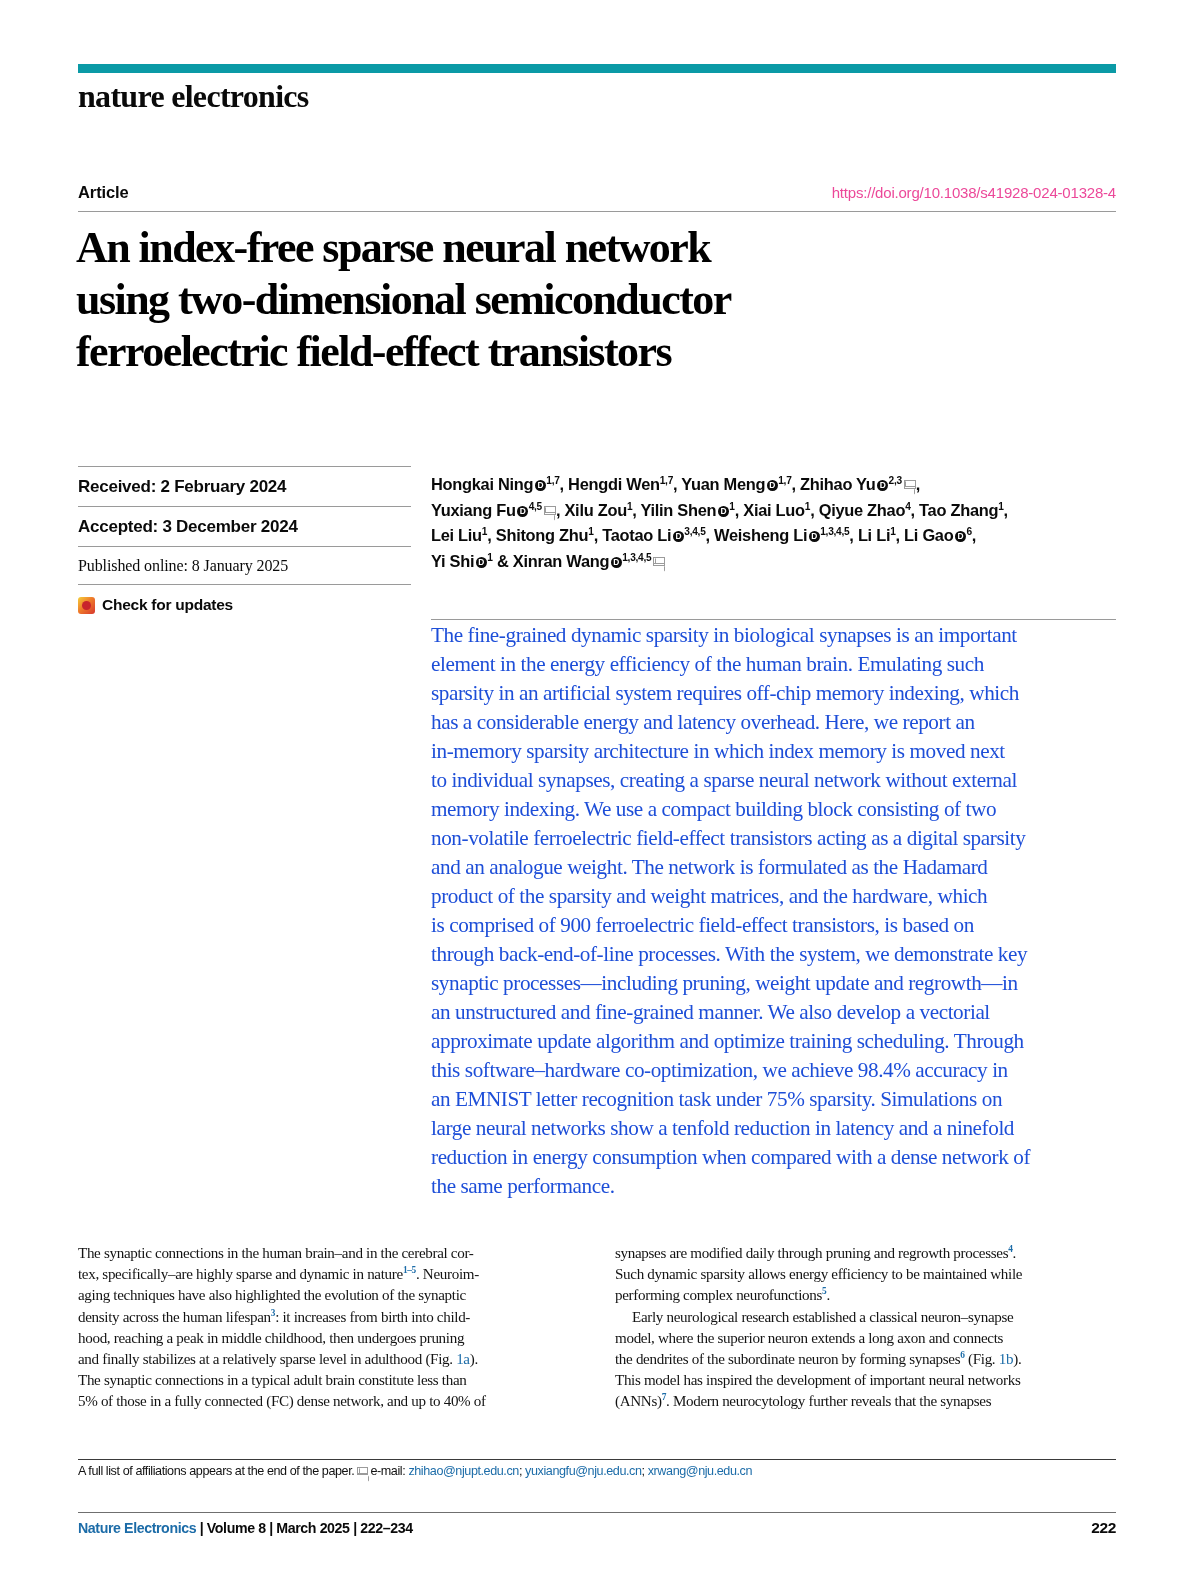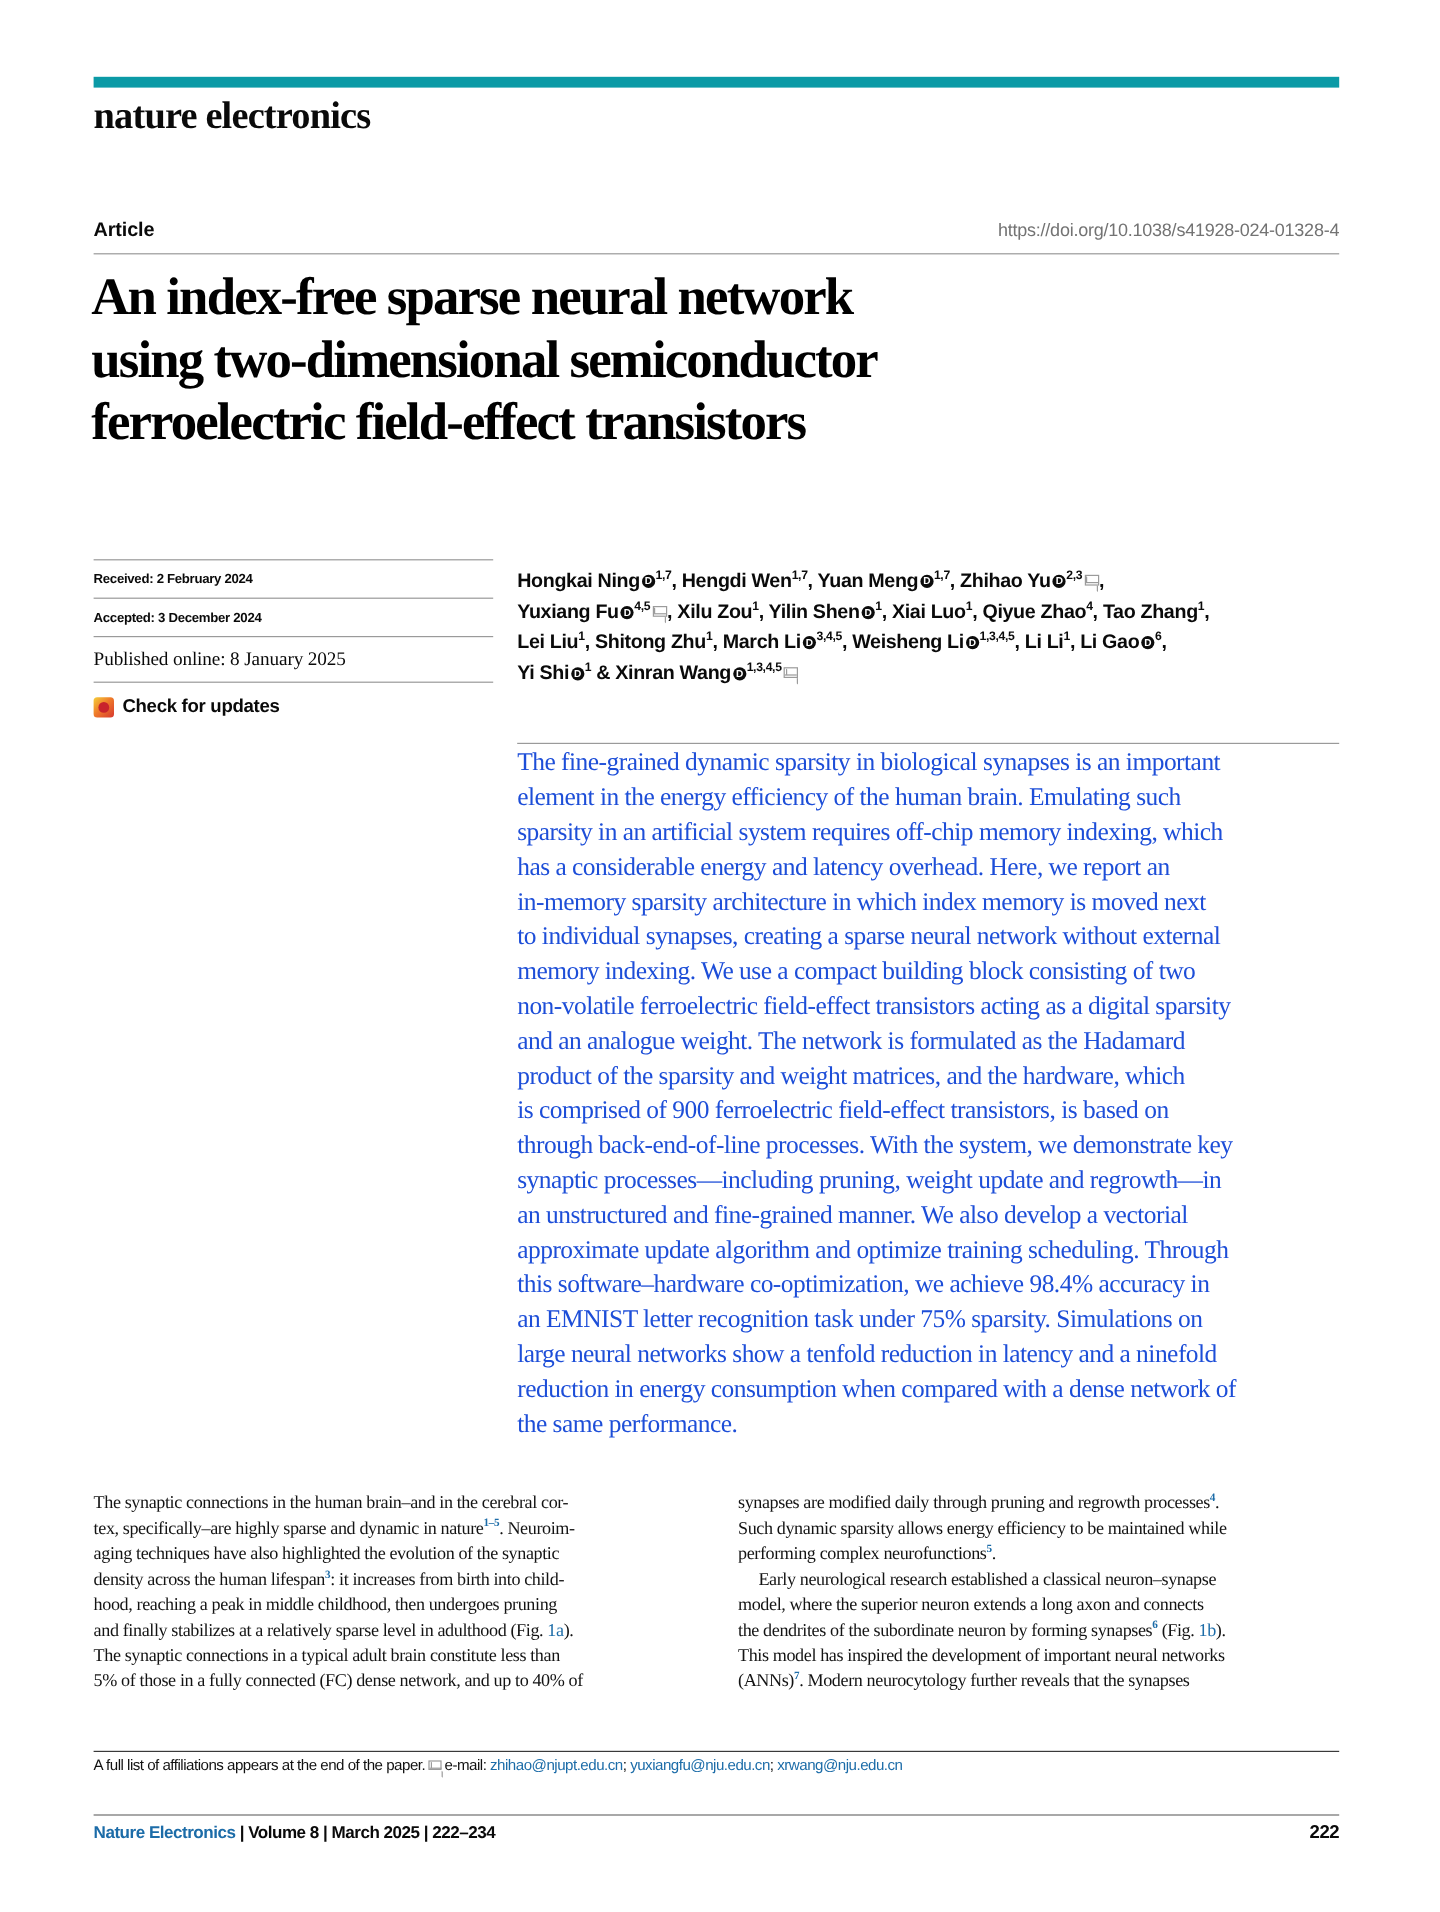--- a/index.html
+++ b/index.html
@@ -53,21 +53,21 @@
     justify-content: space-between;
   }
   .article-label {
     font-size: 16.5px;
     font-weight: bold;
     color: #0a0a0a;
     letter-spacing: -0.1px;
   }
   .doi-link {
     font-size: 15px;
-    color: #737373;
+    color: #ec4899;
     text-decoration: none;
     letter-spacing: -0.2px;
   }
   .rule-under-article {
     position: absolute;
     left: 78px;
     top: 211px;
     width: 1038px;
     height: 1px;
     background: #9a9a9a;
@@ -94,21 +94,21 @@
     left: 78px;
     top: 466px;
     width: 333px;
   }
   .meta-rule {
     height: 1px;
     background: #9a9a9a;
     width: 100%;
   }
   .meta-item {
-    font-size: 11px;
+    font-size: 17px;
     font-weight: bold;
     letter-spacing: -0.25px;
     padding: 10px 0 9px 0;
     color: #0a0a0a;
   }
   .meta-item.serif {
     font-family: "Liberation Serif", serif;
     font-weight: normal;
     font-size: 16px;
     letter-spacing: -0.1px;
@@ -339,21 +339,21 @@
       <span class="cfu-icon"></span>
       <span>Check for updates</span>
     </div>
   </div>
 
   <div class="authors">
     <span>Hongkai Ning</span><span class="orcid"></span><sup>1,7</sup><span>, Hengdi Wen</span><sup>1,7</sup><span>, Yuan Meng</span><span class="orcid"></span><sup>1,7</sup><span>, Zhihao Yu</span><span class="orcid"></span><sup>2,3</sup><span class="envelope"></span><span>,</span>
     <br>
     <span>Yuxiang Fu</span><span class="orcid"></span><sup>4,5</sup><span class="envelope"></span><span>, Xilu Zou</span><sup>1</sup><span>, Yilin Shen</span><span class="orcid"></span><sup>1</sup><span>, Xiai Luo</span><sup>1</sup><span>, Qiyue Zhao</span><sup>4</sup><span>, Tao Zhang</span><sup>1</sup><span>,</span>
     <br>
-    <span>Lei Liu</span><sup>1</sup><span>, Shitong Zhu</span><sup>1</sup><span>, March Li</span><span class="orcid"></span><sup>3,4,5</sup><span>, Weisheng Li</span><span class="orcid"></span><sup>1,3,4,5</sup><span>, Li Li</span><sup>1</sup><span>, Li Gao</span><span class="orcid"></span><sup>6</sup><span>,</span>
+    <span>Lei Liu</span><sup>1</sup><span>, Shitong Zhu</span><sup>1</sup><span>, Taotao Li</span><span class="orcid"></span><sup>3,4,5</sup><span>, Weisheng Li</span><span class="orcid"></span><sup>1,3,4,5</sup><span>, Li Li</span><sup>1</sup><span>, Li Gao</span><span class="orcid"></span><sup>6</sup><span>,</span>
     <br>
     <span>Yi Shi</span><span class="orcid"></span><sup>1</sup><span> &amp; Xinran Wang</span><span class="orcid"></span><sup>1,3,4,5</sup><span class="envelope"></span>
   </div>
 
   <div class="abs-rule"></div>
   <div class="abstract" id="abstract">
       <div>The fine-grained dynamic sparsity in biological synapses is an important</div>
       <div>element in the energy efficiency of the human brain. Emulating such</div>
       <div>sparsity in an artificial system requires off-chip memory indexing, which</div>
       <div>has a considerable energy and latency overhead. Here, we report an</div>

